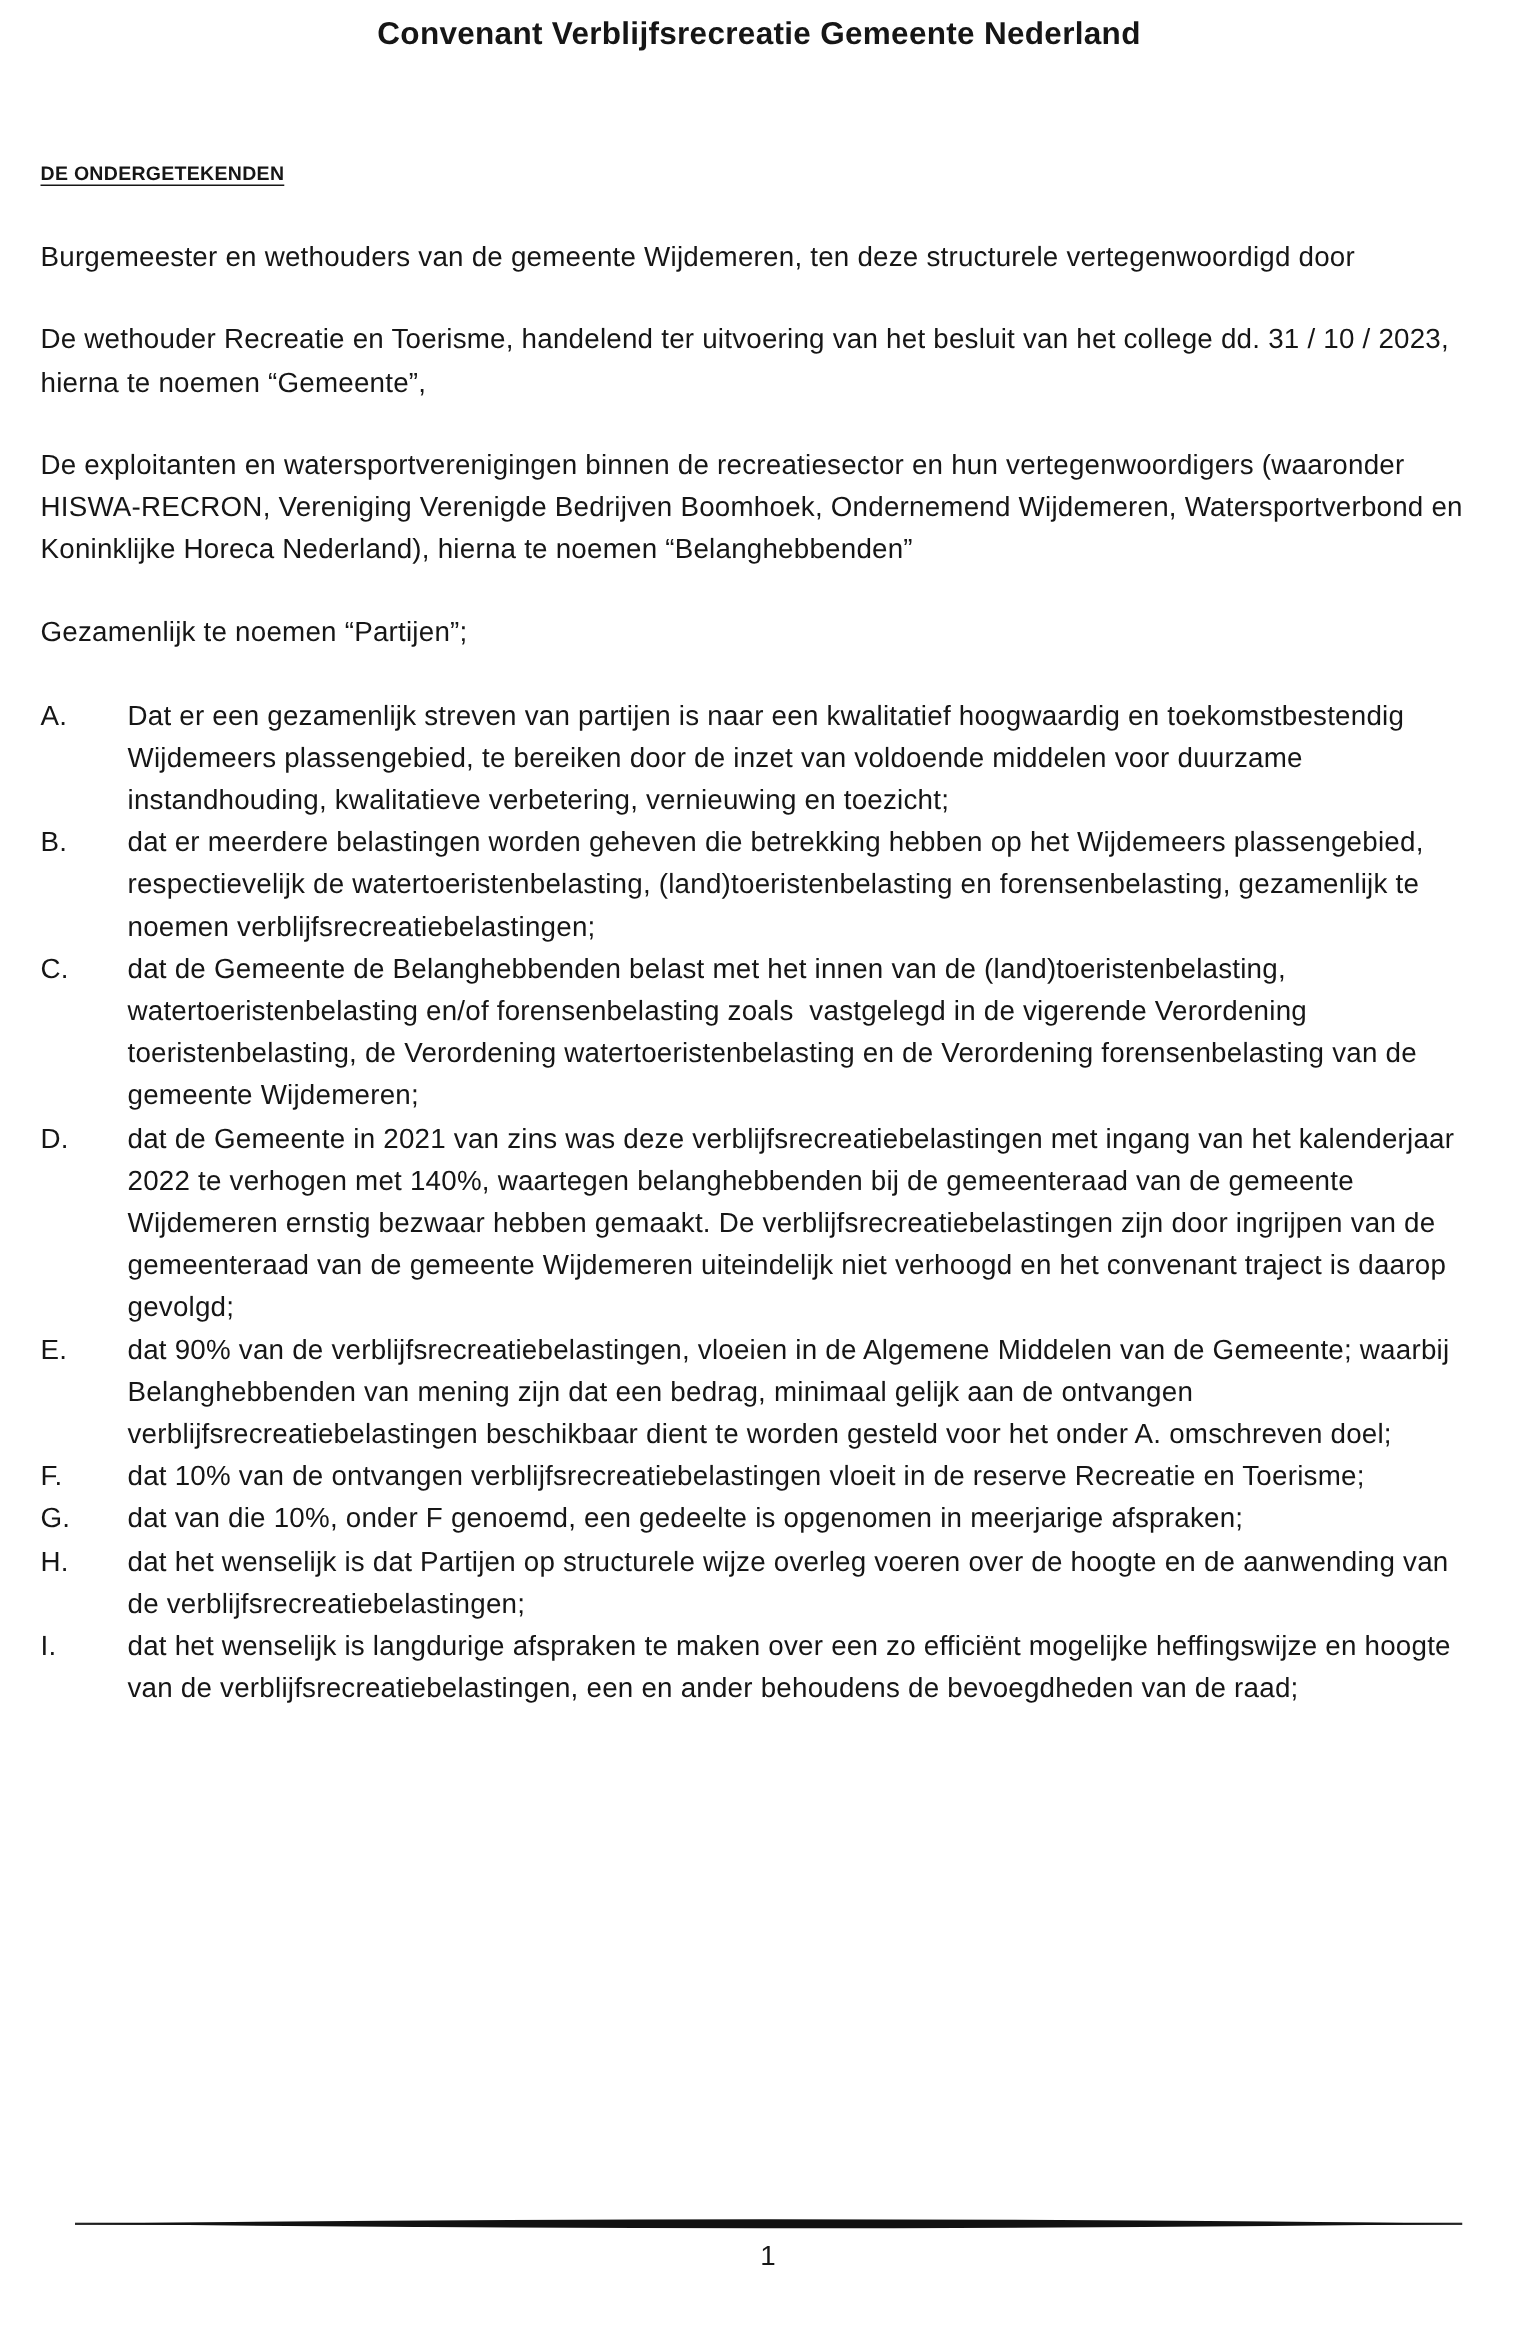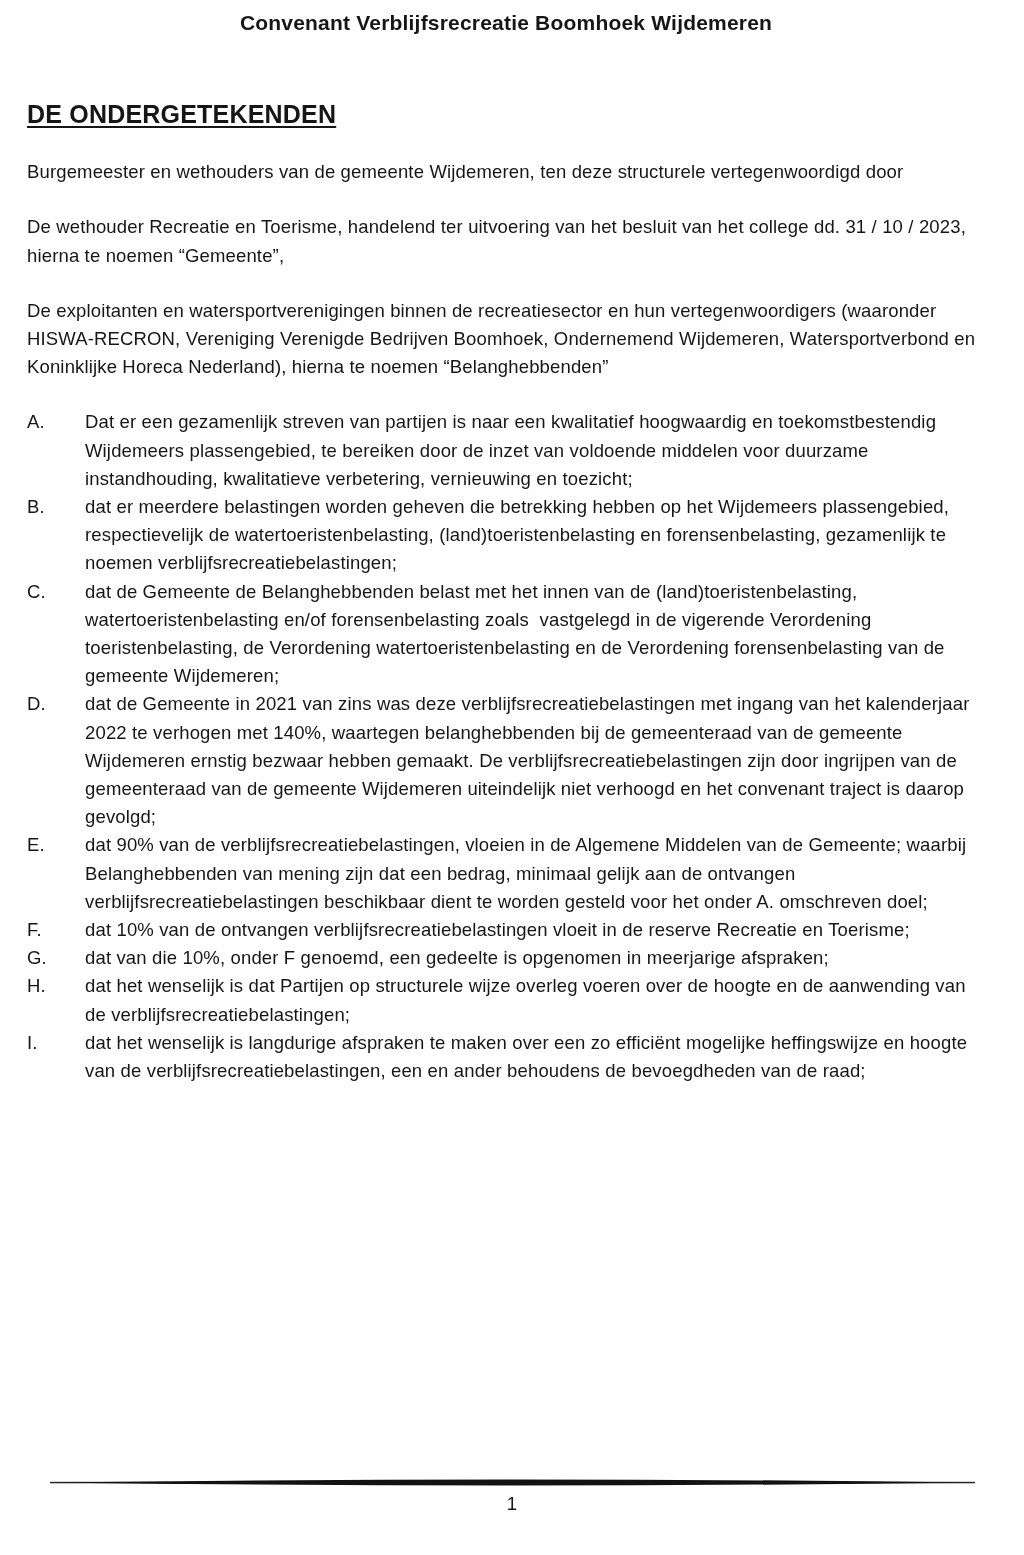--- a/index.html
+++ b/index.html
@@ -31,21 +31,21 @@
   }
   .section-heading-wrap {
     margin-top: 62px;
     line-height: 28.2px;
   }
   .section-heading-wrap.second {
     margin-top: 27px;
   }
   .section-heading {
     display: inline;
-    font-size: 25px;
+    font-size: 13px;
     font-weight: 700;
     text-decoration: underline;
     text-underline-offset: 3px;
     letter-spacing: 0.2px;
   }
   .para {
     margin: 27px 0 0 0;
     max-width: 958px;
     white-space: pre-wrap;
   }
@@ -83,29 +83,30 @@
     font-size: 18.5px;
     line-height: 26px;
     color: #161616;
   }
 </style>
 </head>
 <body>
 
 <div class="page">
 
-  <h1 class="doc-title">Convenant Verblijfsrecreatie Boomhoek Wijdemeren</h1>
+  <h1 class="doc-title">Convenant Verblijfsrecreatie Gemeente Nederland</h1>
 
   <div>
     <div class="section-heading-wrap">
       <h2 class="section-heading">DE ONDERGETEKENDEN</h2>
     </div>
     <p class="para">Burgemeester en wethouders van de gemeente Wijdemeren, ten deze structurele vertegenwoordigd door</p>
     <p class="para">De wethouder Recreatie en Toerisme, handelend ter uitvoering van het besluit van het college dd. 31 / 10 / 2023, hierna te noemen “Gemeente”,</p>
     <p class="para">De exploitanten en watersportverenigingen binnen de recreatiesector en hun vertegenwoordigers (waaronder HISWA-RECRON, Vereniging Verenigde Bedrijven Boomhoek, Ondernemend Wijdemeren, Watersportverbond en Koninklijke Horeca Nederland), hierna te noemen “Belanghebbenden”</p>
+    <p class="para">Gezamenlijk te noemen “Partijen”;</p>
   </div>
 
   <div>
 
     <div class="consideration-list">
       <div class="consideration-item">
         <span class="item-letter">A.</span>
         <span class="item-text">Dat er een gezamenlijk streven van partijen is naar een kwalitatief hoogwaardig en toekomstbestendig Wijdemeers plassengebied, te bereiken door de inzet van voldoende middelen voor duurzame instandhouding, kwalitatieve verbetering, vernieuwing en toezicht;</span>
       </div>
       <div class="consideration-item">

